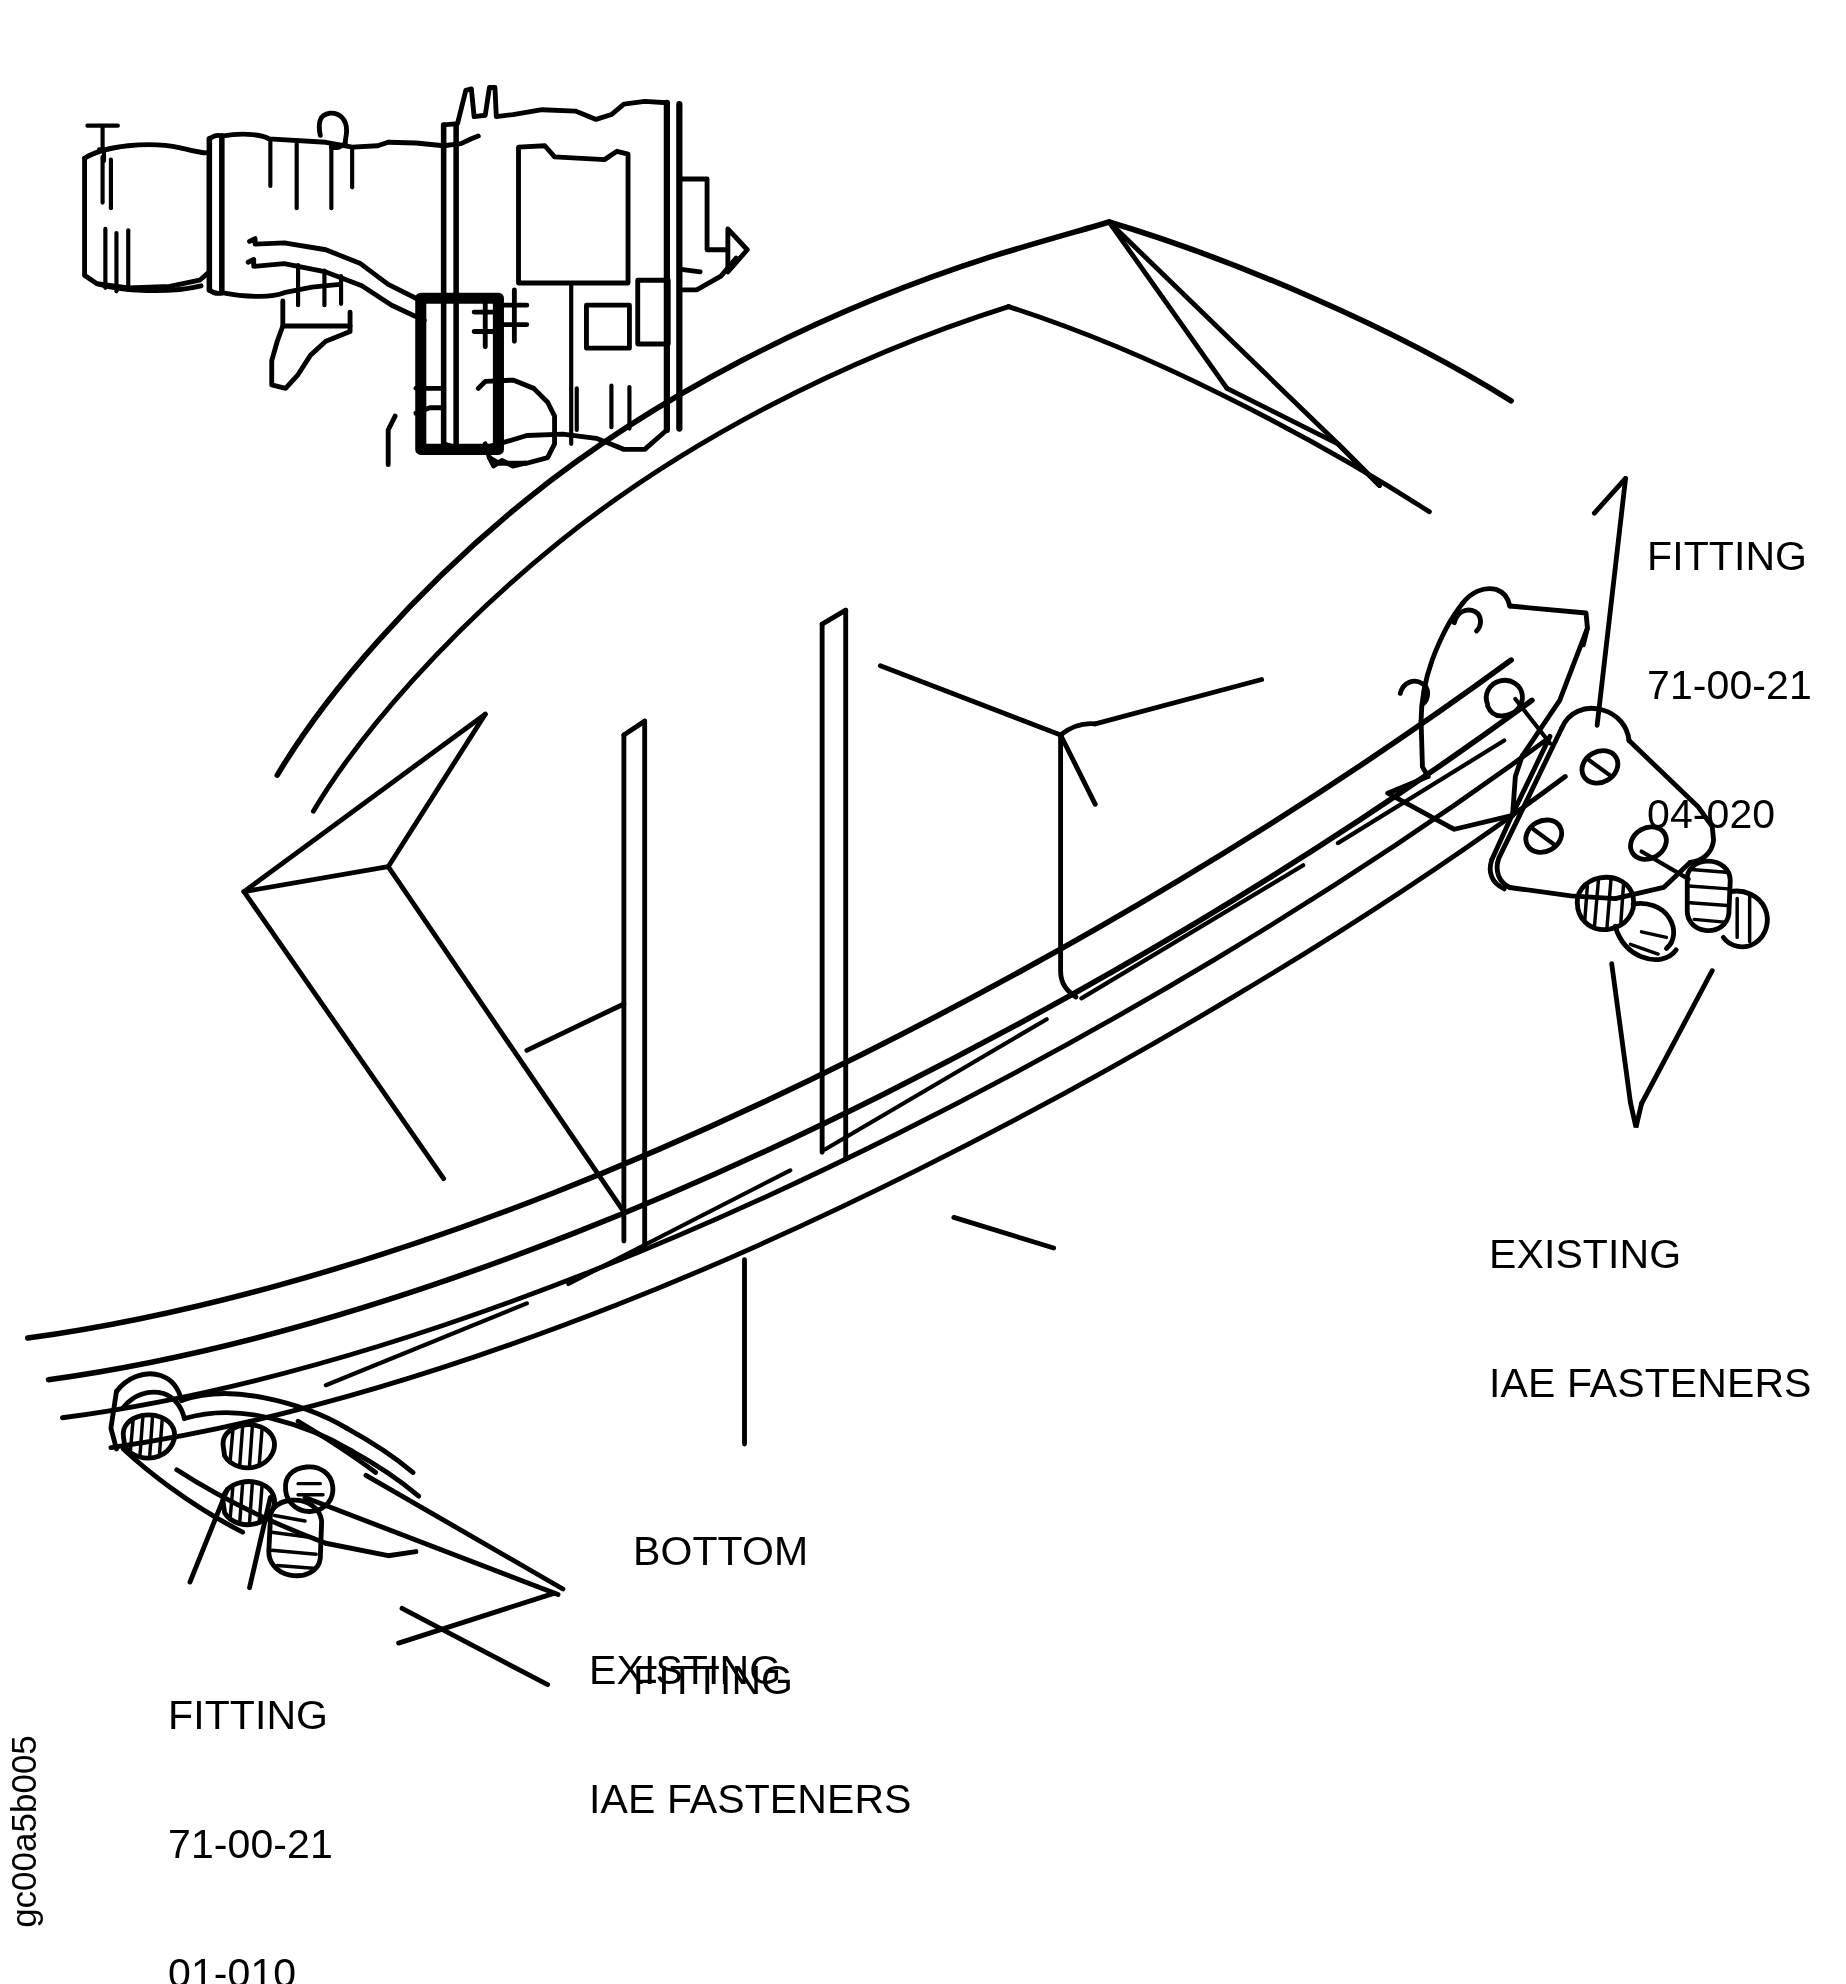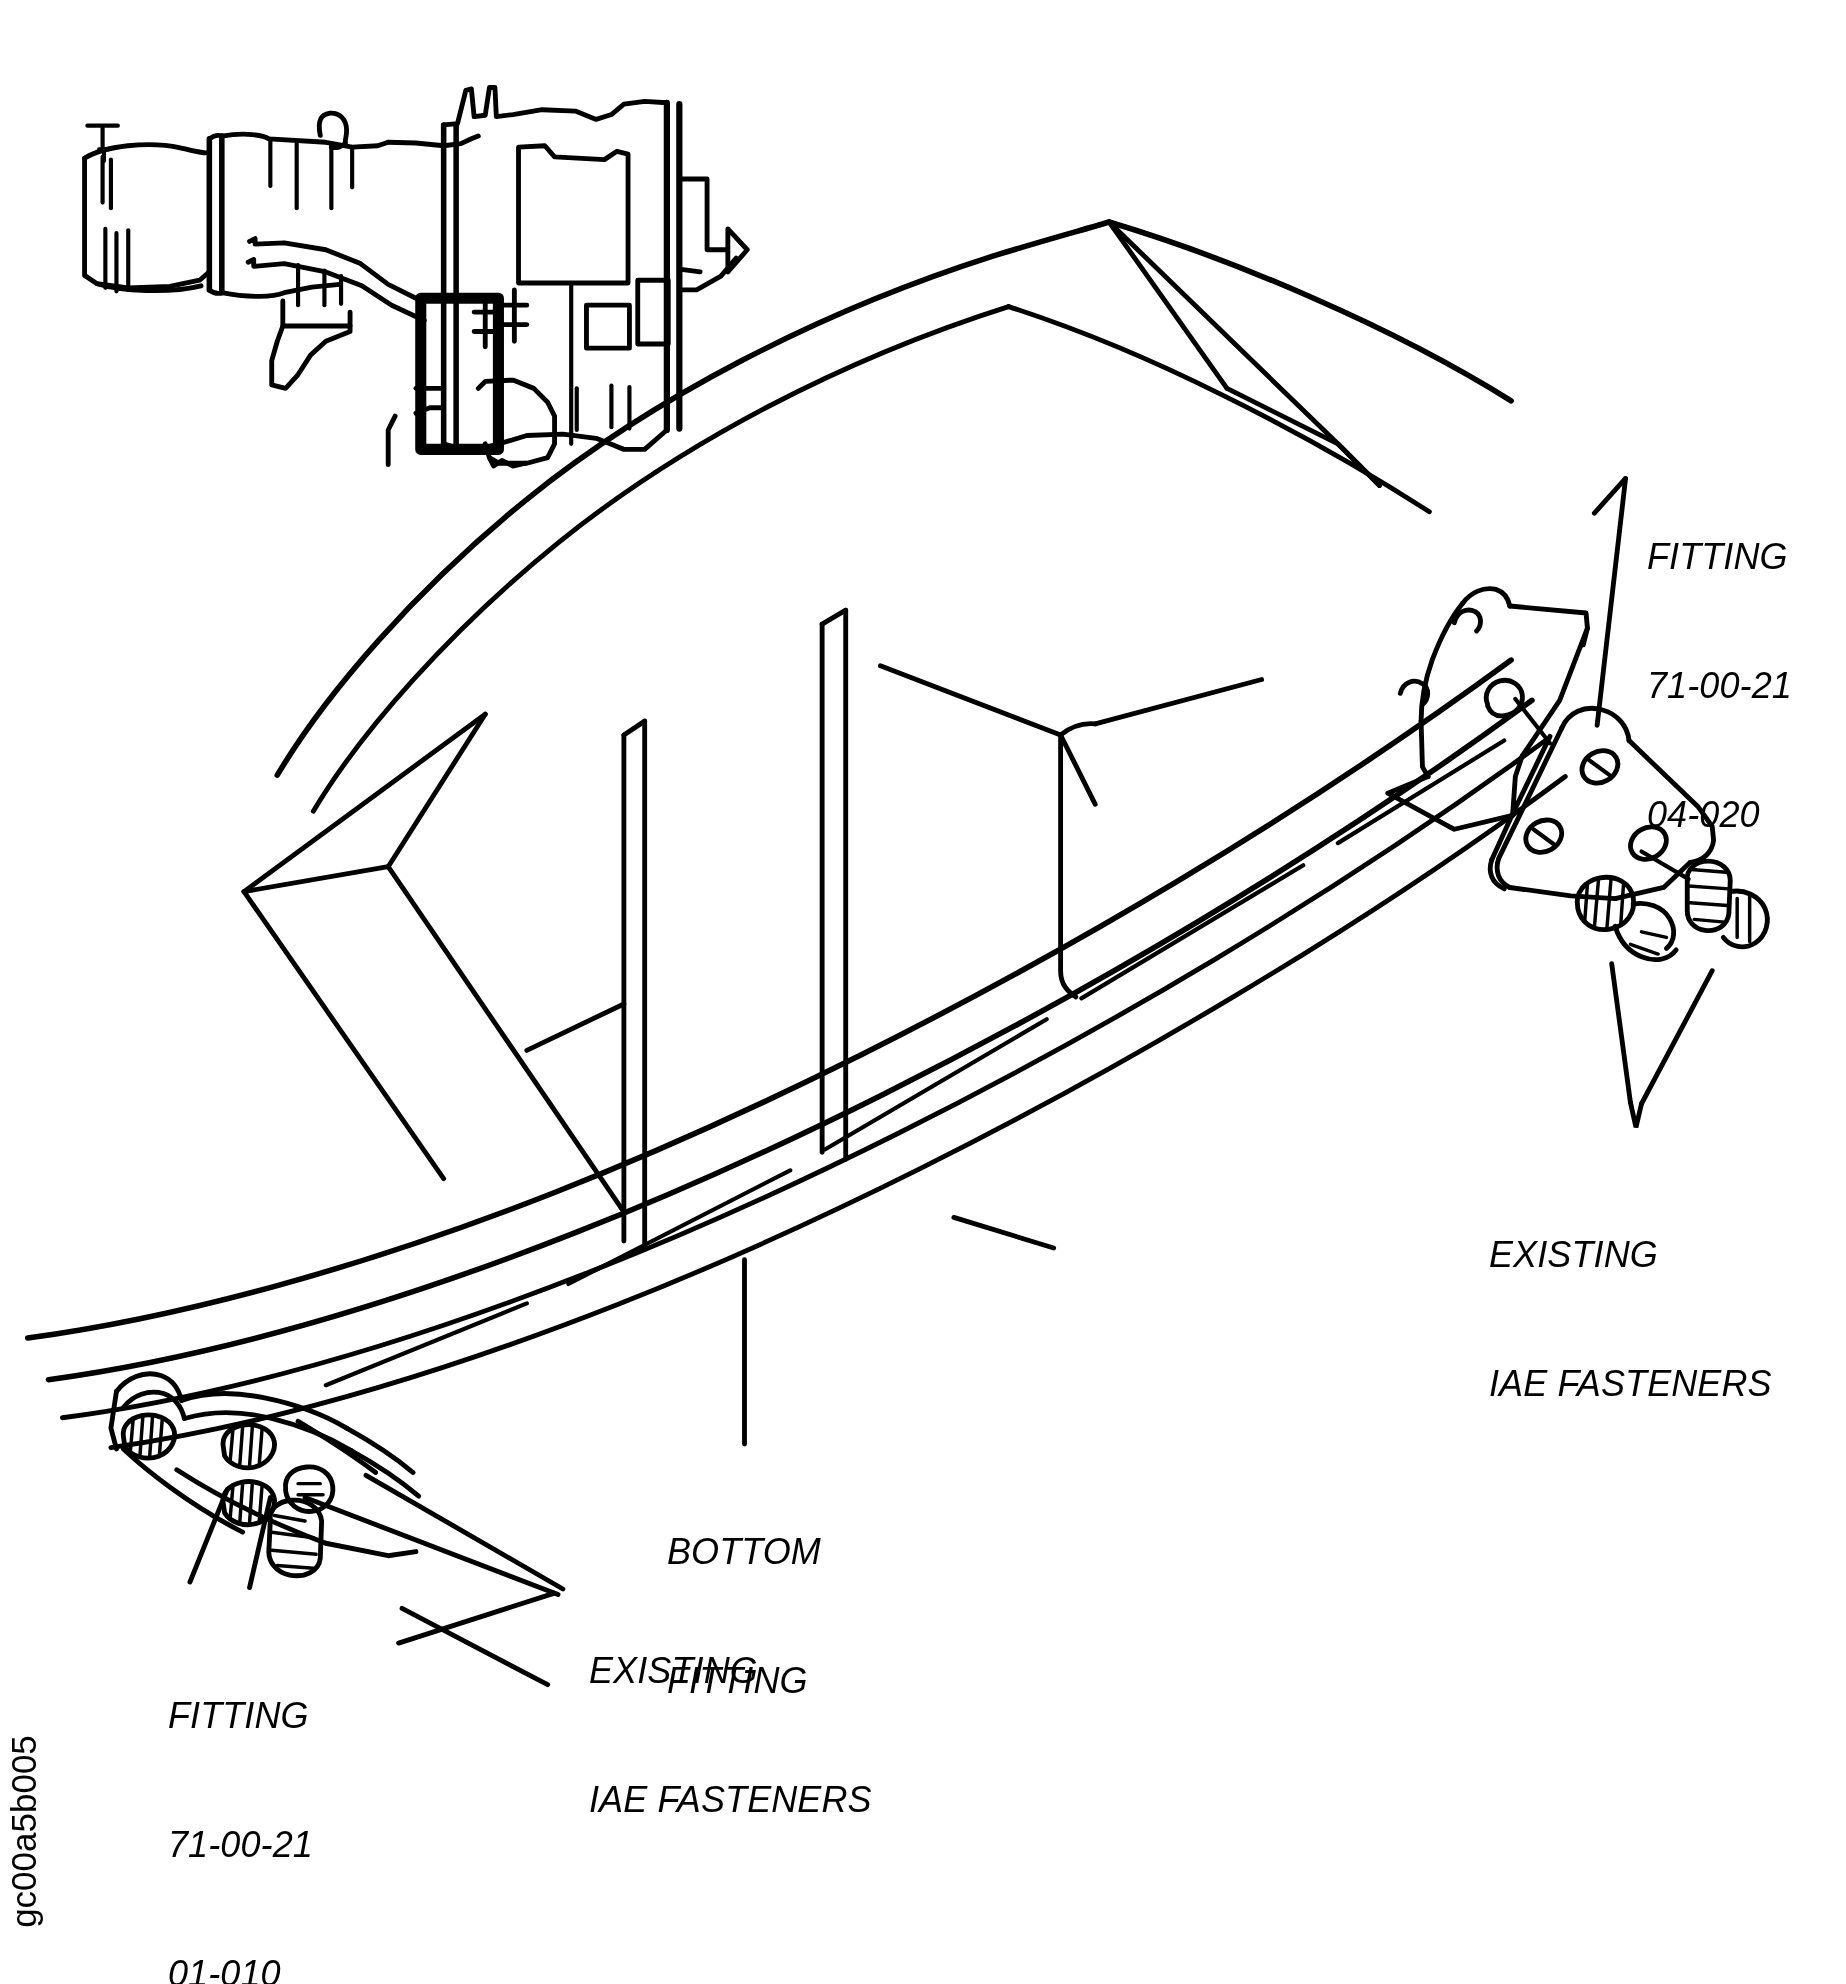--- a/index.html
+++ b/index.html
@@ -17,26 +17,25 @@
   }
   #art{
     position:absolute;
     left:0; top:0;
     width:1846px;
     height:1985px;
   }
   .lbl{
     position:absolute;
     font-family:"Liberation Sans", sans-serif;
-    font-size:36px;
+    font-size:41px;
     line-height:43px;
     color:#000000;
     white-space:pre;
     letter-spacing:0.1px;
-    font-style:italic;
   }
   #figid{
     position:absolute;
     left:-136px;
     top:1812px;
     width:319px;
     transform:rotate(-90deg);
     transform-origin:50% 50%;
     font-family:"Liberation Sans", sans-serif;
     font-size:35px;
@@ -304,21 +303,21 @@
     <div>71-00-21</div>
     <div>04-020</div>
   </div>
 
   <div class="lbl" style="left:1489px; top:1147px;">
     <div>EXISTING</div>
     <div>IAE FASTENERS</div>
   </div>
 
 
-  <div class="lbl" style="left:667px; top:1444px;">
+  <div class="lbl" style="left:633px; top:1444px;">
     <div>BOTTOM</div>
     <div>FITTING</div>
   </div>
 
   <div class="lbl" style="left:589px; top:1563px;">
     <div>EXISTING</div>
     <div>IAE FASTENERS</div>
   </div>
 
   <div class="lbl" style="left:168px; top:1608px;">

